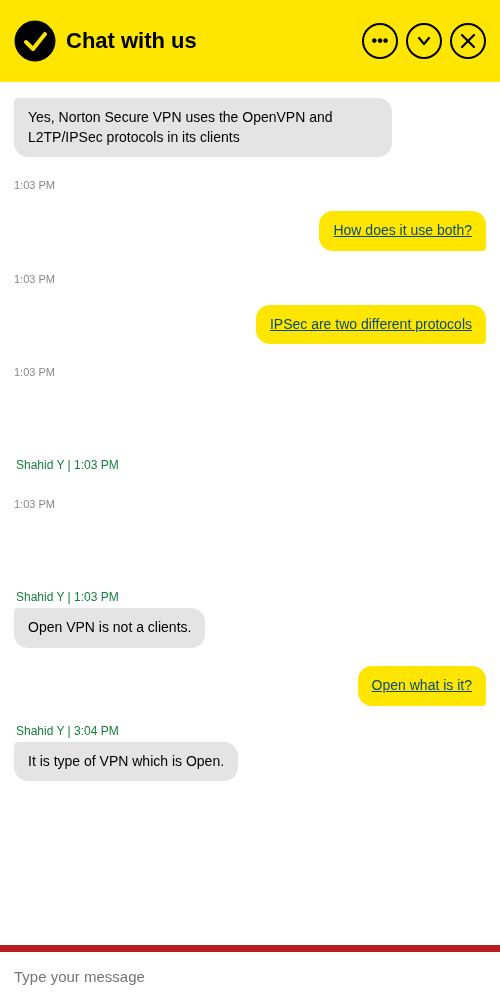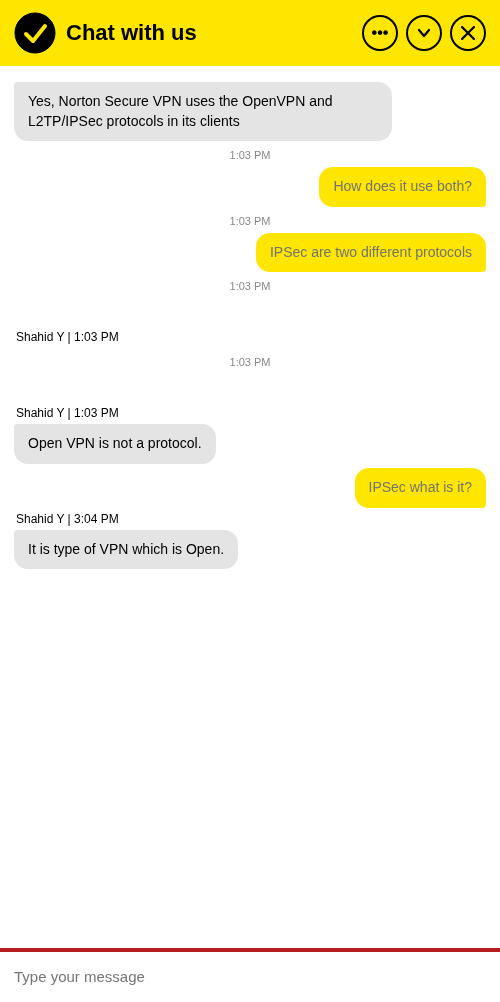--- a/index.html
+++ b/index.html
@@ -12,21 +12,21 @@
       flex-direction: column;
       overflow: hidden;
     }
 
     
     .header {
       background: #FFE600;
       display: flex;
       align-items: center;
       padding: 0 14px;
-      height: 66px;
+      height: 82px;
       flex-shrink: 0;
     }
     .header-logo {
       width: 42px;
       height: 42px;
       margin-right: 10px;
       flex-shrink: 0;
     }
     .header-title {
       font-size: 22px;
@@ -54,73 +54,74 @@
       color: #000;
     }
 
     
     .chat-area {
       flex: 1;
       overflow-y: auto;
       padding: 16px 14px;
       display: flex;
       flex-direction: column;
-      gap: 4px;
+      gap: 18px;
       background: #fff;
     }
 
     
     .msg-row {
       display: flex;
       flex-direction: column;
     }
     .msg-row.agent {
       align-items: flex-start;
     }
     .msg-row.user {
       align-items: flex-end;
     }
 
     .agent-meta {
       font-size: 12px;
-      color: #000000;
+      color: #15803d;
       margin-bottom: 4px;
       padding-left: 2px;
     }
 
     .bubble {
       max-width: 80%;
       padding: 10px 14px;
       border-radius: 12px;
       font-size: 14px;
       line-height: 1.4;
       color: #000;
     }
     .bubble.agent-bubble {
       background: #e4e4e4;
       border-radius: 4px 14px 14px 14px;
     }
     .bubble.user-bubble {
       background: #FFE600;
       border-radius: 14px 14px 4px 14px;
-      color: #737373;
+      color: #0c4a6e;
+      text-decoration: underline;
     }
 
     .timestamp-standalone {
-      text-align: center;
+      text-align: left;
       font-size: 11px;
       color: #888;
       margin: 4px 0 2px;
     }
 
     .spacer { height: 12px; }
 
     
     .footer {
-      border-top: 4px solid #b91c1c;
+      border-top: 7px solid #b91c1c;
       padding: 16px 14px;
       flex-shrink: 0;
       background: #fff;
     }
     .footer-input {
       font-size: 15px;
       color: #aaa;
       background: transparent;
       border: none;
       outline: none;
@@ -169,24 +170,24 @@
     <div class="spacer"></div>
     <div class="spacer"></div>
     <div class="msg-row agent">
       <div class="agent-meta">Shahid Y  |  1:03 PM</div>
     </div>
     <div class="timestamp-standalone">1:03 PM</div>
     <div class="spacer"></div>
     <div class="spacer"></div>
     <div class="msg-row agent">
       <div class="agent-meta">Shahid Y  |  1:03 PM</div>
-      <div class="bubble agent-bubble">Open VPN is not a protocol.</div>
+      <div class="bubble agent-bubble">Open VPN is not a clients.</div>
     </div>
     <div class="msg-row user">
-      <div class="bubble user-bubble">IPSec what is it?</div>
+      <div class="bubble user-bubble">Open what is it?</div>
     </div>
     <div class="msg-row agent">
       <div class="agent-meta">Shahid Y  |  3:04 PM</div>
       <div class="bubble agent-bubble">It is type of VPN which is Open.</div>
     </div>
   </div>
 
 <footer class="footer">
   <input class="footer-input" type="text" placeholder="Type your message" style="">
 </footer>

